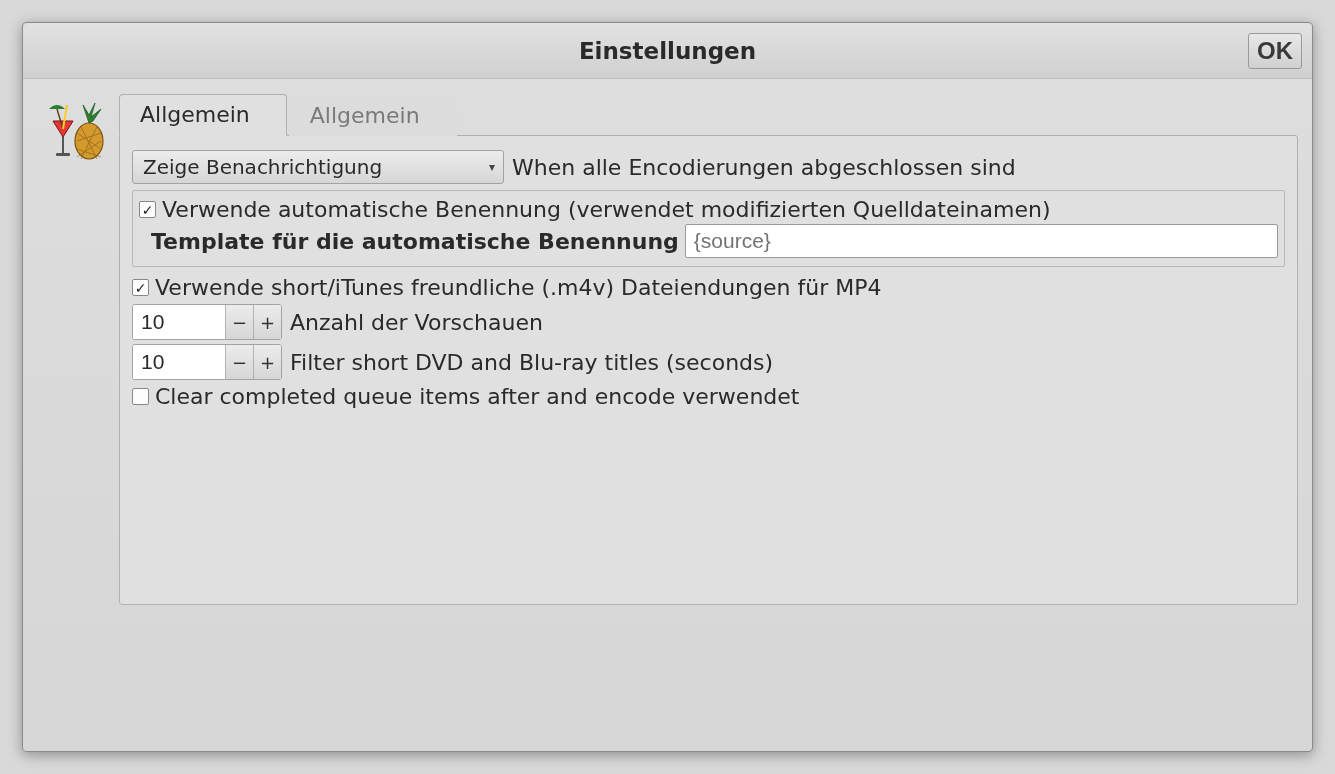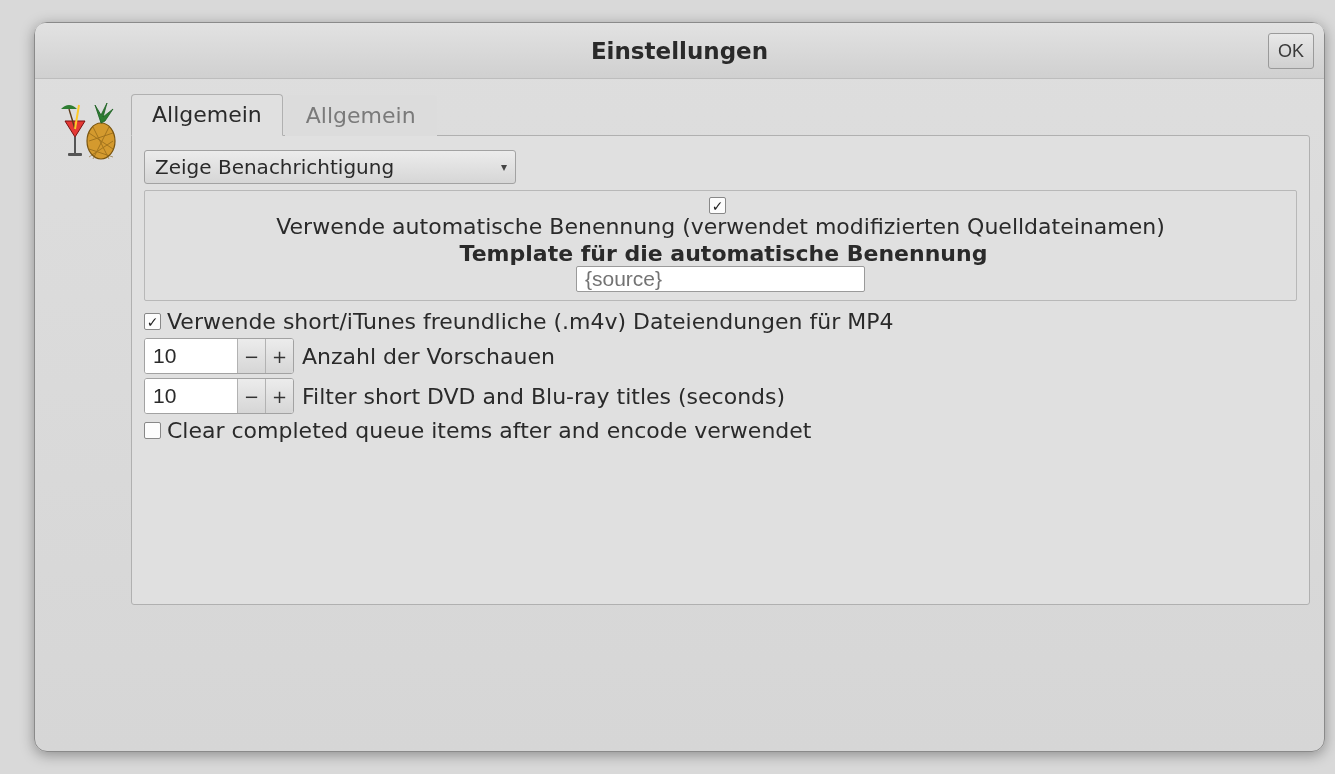--- a/index.html
+++ b/index.html
@@ -7,28 +7,28 @@
     margin: 0;
     padding: 0;
     background: #d9d9d9;
     font-family: "DejaVu Sans", "Liberation Sans", Arial, sans-serif;
     width: 1335px;
     height: 774px;
     overflow: hidden;
   }
   .window {
     position: absolute;
-    left: 34px;
+    left: 22px;
     top: 22px;
     width: 1291px;
     height: 730px;
     background: #dcdcdc;
     background: linear-gradient(#dedede, #d6d6d6);
     border: 1px solid #8a8a8a;
-    border-radius: 13px;
+    border-radius: 4px;
     box-shadow: 0 3px 14px rgba(0,0,0,0.35);
     display: flex;
     flex-direction: column;
   }
   .titlebar {
     height: 56px;
     display: flex;
     align-items: center;
     justify-content: center;
     position: relative;
@@ -45,23 +45,24 @@
   .ok-button {
     position: absolute;
     right: 10px;
     top: 10px;
     height: 36px;
     min-width: 46px;
     padding: 0 8px;
     background: linear-gradient(#e8e8e8, #d0d0d0);
     border: 1px solid #9a9a9a;
     border-radius: 3px;
-    font-size: 18px;
+    font-size: 24px;
     color: #3a3a3a;
     cursor: pointer;
+    font-weight: bold;
   }
 
   .content-area {
     flex: 1;
     display: flex;
     padding: 14px 14px 14px 14px;
   }
   .logo {
     width: 82px;
     padding-top: 6px;
@@ -77,21 +78,21 @@
   }
 
   .tabs {
     display: flex;
     align-items: flex-end;
     height: 42px;
     position: relative;
     z-index: 2;
   }
   .tab {
-    padding: 7px 20px 8px 20px;
+    padding: 7px 36px 8px 20px;
     font-size: 22px;
     color: #7a7a7a;
     background: #dcdcdc;
     border: 1px solid transparent;
     border-bottom: none;
     border-top-left-radius: 4px;
     border-top-right-radius: 4px;
     cursor: pointer;
     margin-right: 2px;
     position: relative;
@@ -160,21 +161,21 @@
     line-height: 1;
     color: #222;
   }
 
   .groupbox {
     border: 1px solid #b8b8b8;
     border-radius: 2px;
     padding: 4px 6px 6px 6px;
     margin-top: 6px;
   }
-  .groupbox .row { margin: 2px 0; flex-direction: column; }
+  .groupbox .row { margin: 2px 0; }
 
   .template-label {
     margin-left: 12px;
     margin-right: 6px;
     white-space: nowrap;
     font-weight: bold;
   }
   .text-input {
     flex: 1;
     height: 34px;
@@ -256,20 +257,21 @@
         <div class="tab">Allgemein</div>
       </div>
 
       <div class="panel">
 
         <div class="row">
           <div class="combo">
             <span>Zeige Benachrichtigung</span>
             <span class="tri">▾</span>
           </div>
+          <span>When alle Encodierungen abgeschlossen sind</span>
         </div>
 
         <div class="groupbox">
           <div class="row tight">
             <span class="checkbox checked" role="checkbox" aria-checked="true"></span>
             <span>Verwende automatische Benennung (verwendet modifizierten Quelldateinamen)</span>
           </div>
           <div class="row tight">
             <span class="template-label">Template für die automatische Benennung</span>
             <input class="text-input" type="text" value="{source}" style="">

